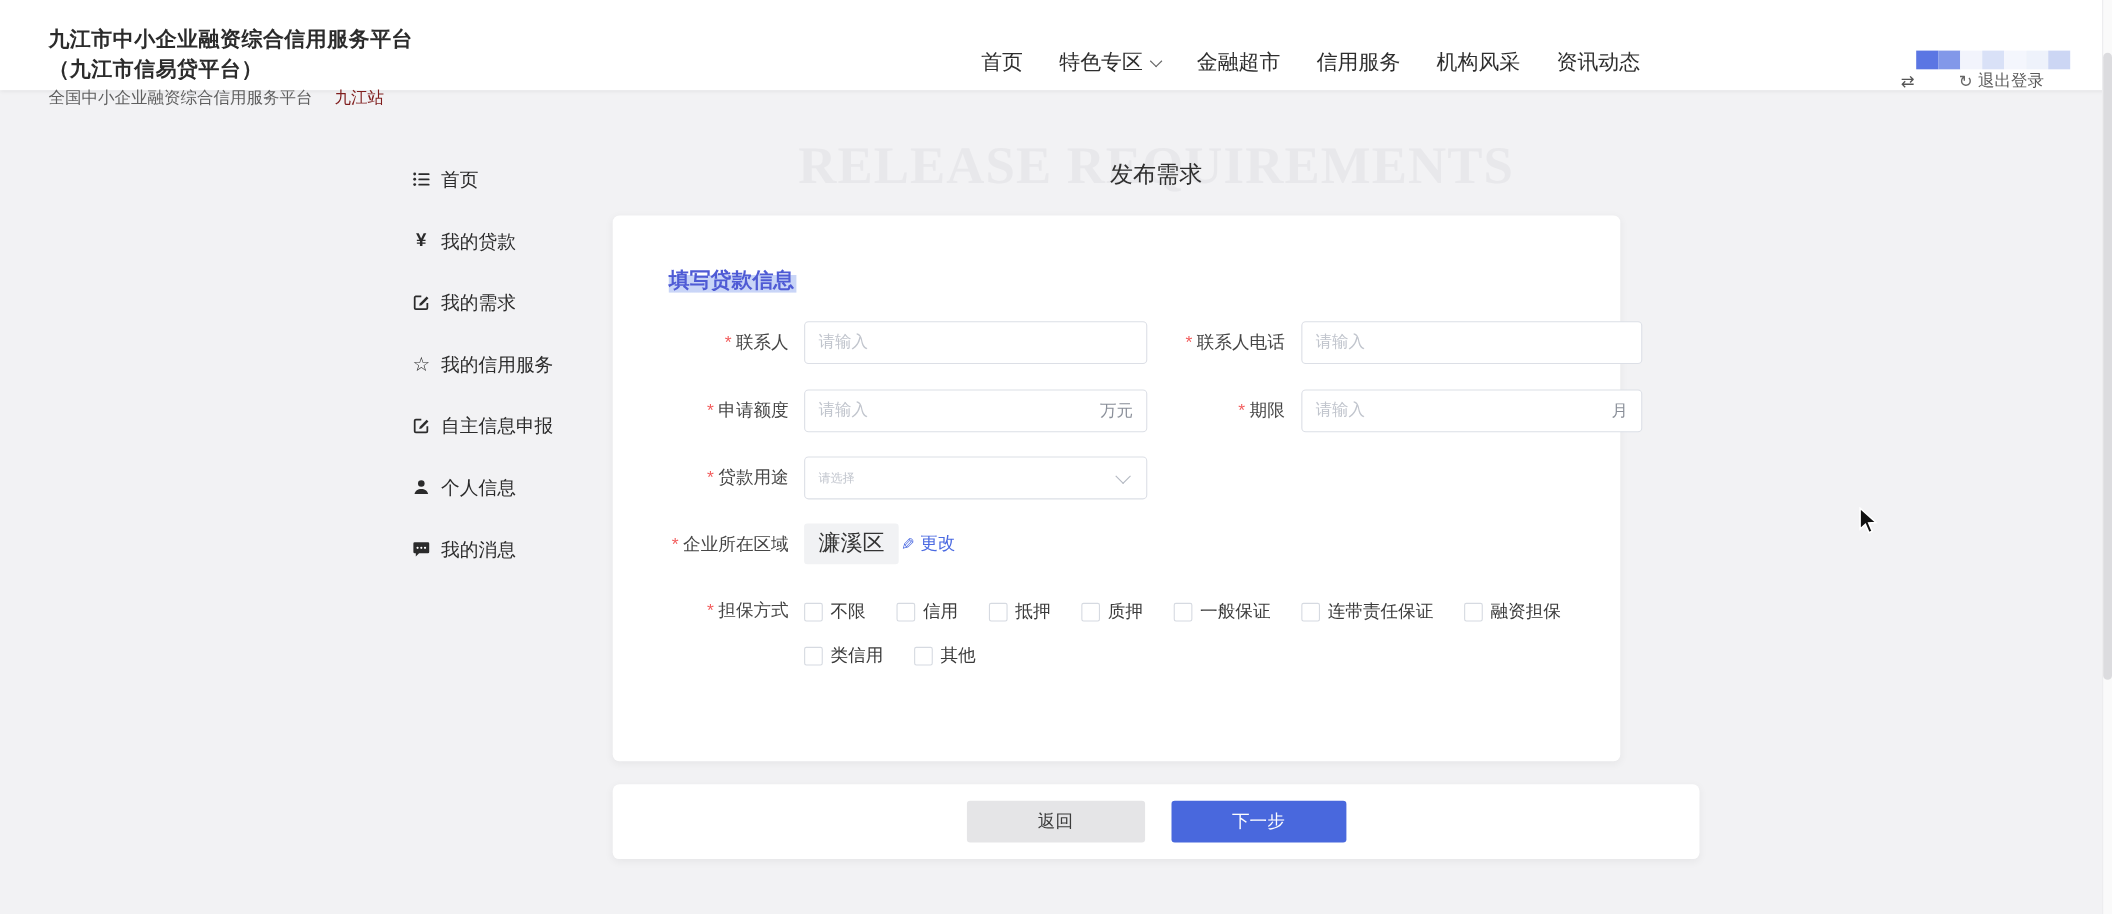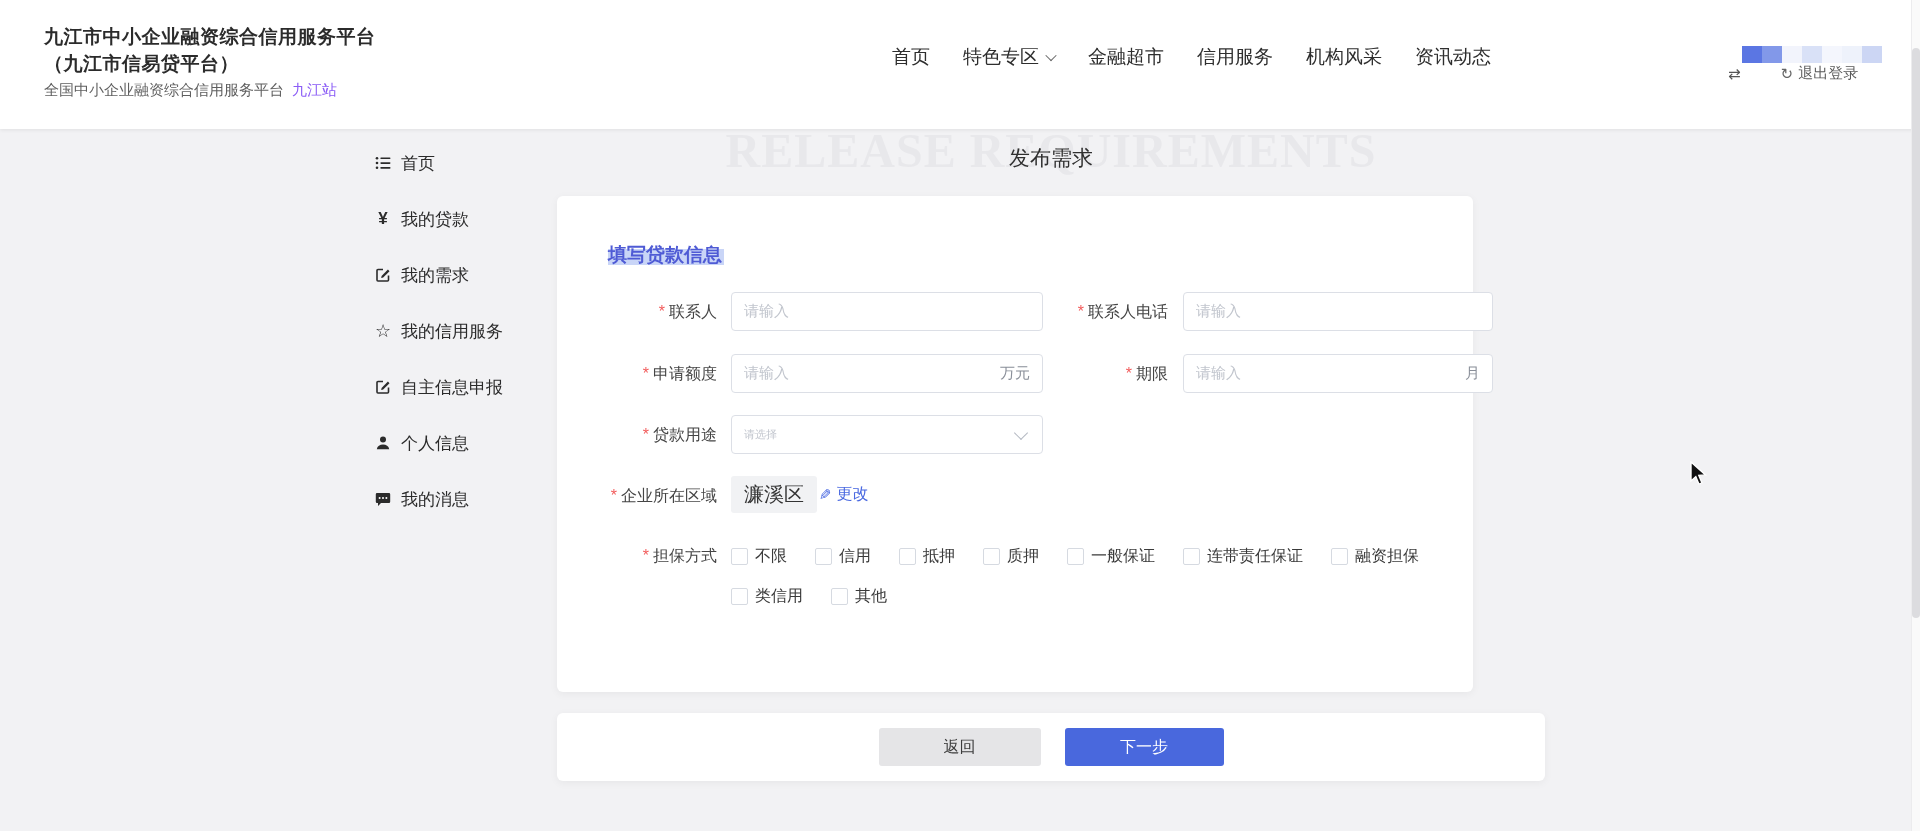--- a/index.html
+++ b/index.html
@@ -1,25 +1,25 @@
 <!DOCTYPE html>
 <html><head>
 <meta charset="utf-8">
 <style>
   html,body{margin:0;padding:0;}
   body{font-family:"Liberation Sans","DejaVu Sans",sans-serif;background:#fff;}
   .screen{position:relative;width:1920px;height:831px;background:#f2f2f4;overflow:hidden;}
 
   
-  .header{position:absolute;left:0;top:0;width:1920px;height:129px;background:#fff;box-shadow:0 1px 4px rgba(0,0,0,.08);z-index:5;}
+  .header{position:absolute;left:0;top:0;width:1920px;height:82px;background:#fff;box-shadow:0 1px 4px rgba(0,0,0,.08);z-index:5;}
   .logo{position:absolute;left:44px;top:24px;line-height:1.35;}
   .logo .l1,.logo .l2{font-size:19px;font-weight:600;color:#2b2b2b;letter-spacing:.5px;}
   .logo .l2{margin-top:1px;}
   .logo .l3{margin-top:4px;font-size:15px;color:#5f5f5f;}
-  .logo .l3 .site-link{color:#8b5cf6;text-decoration:none;margin-left:8px;cursor:pointer;}
+  .logo .l3 .site-link{color:#7f1d1d;text-decoration:none;margin-left:20px;cursor:pointer;}
   .nav{position:absolute;left:892px;top:0;height:113px;display:flex;align-items:center;gap:33px;}
   .nav-item{font-size:19px;color:#2e2e2e;cursor:pointer;display:flex;align-items:center;white-space:nowrap;}
   .chev{display:inline-block;width:7px;height:7px;border-right:1.5px solid #666;border-bottom:1.5px solid #666;transform:rotate(45deg) translate(-1px,-1px);margin-left:8px;}
   .user-area{position:absolute;left:1728px;top:44px;width:170px;}
   .mosaic{position:absolute;left:14px;top:2px;display:flex;height:17px;width:140px;}
   .mosaic span{flex:1;height:17px;}
   .user-actions{position:absolute;left:0;top:20px;width:170px;display:flex;align-items:center;font-size:15px;color:#5a5a5a;}
   .switch-glyph{font-size:15px;color:#555;}
   .logout{display:flex;align-items:center;gap:5px;margin-left:40px;cursor:pointer;}
   .logout .r-icon{font-size:15px;color:#666;}

